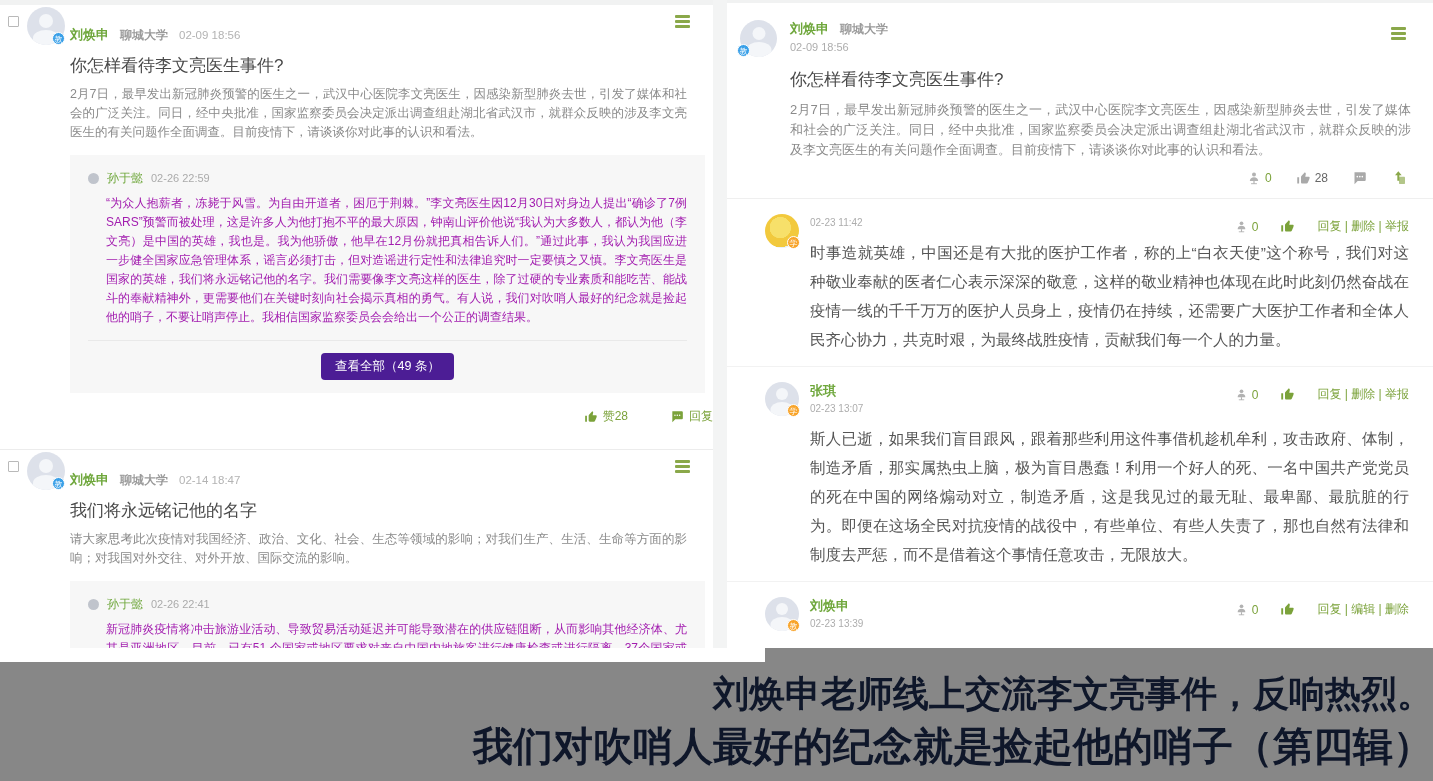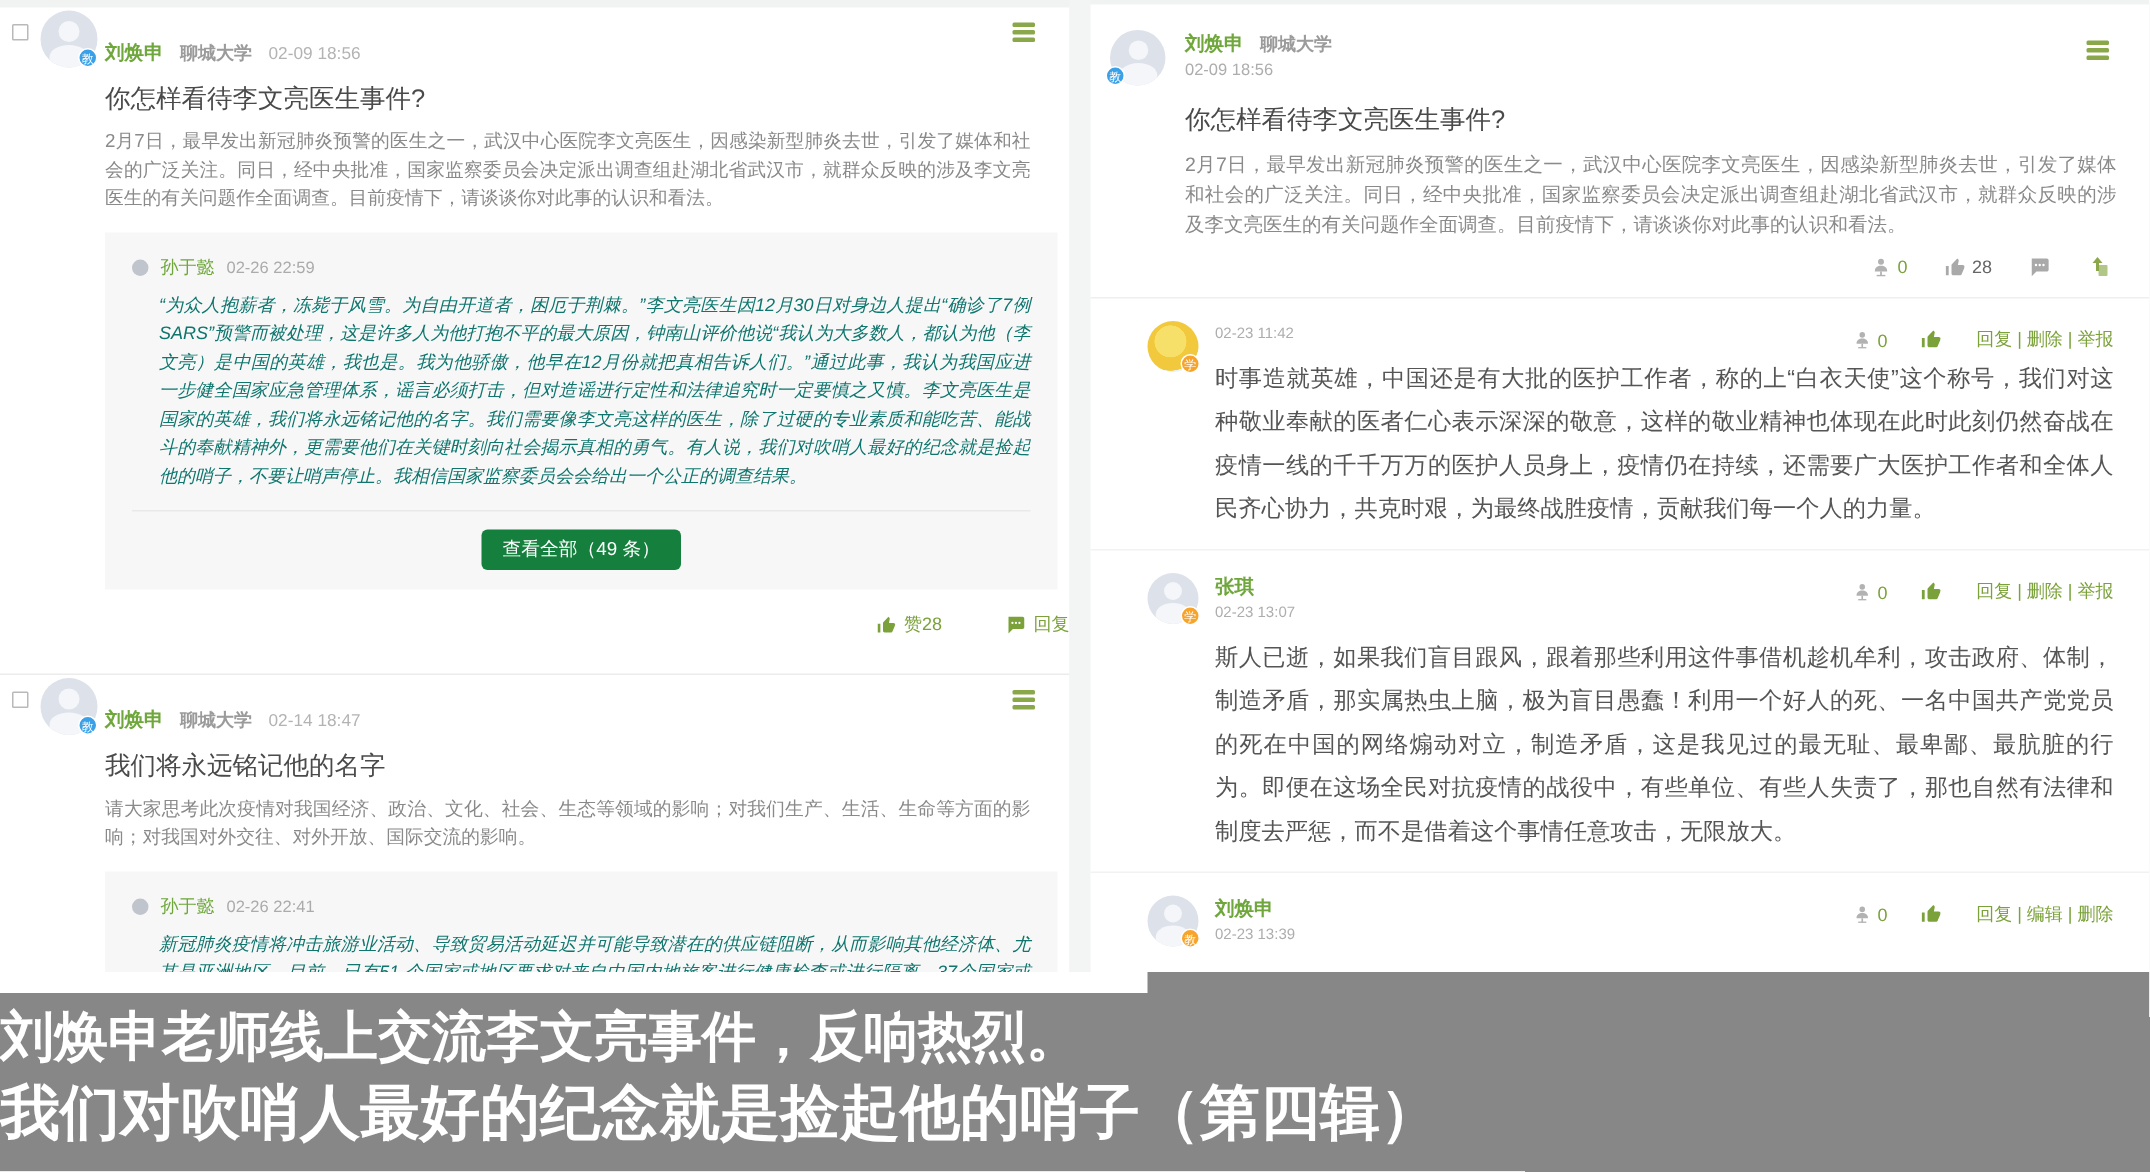--- a/index.html
+++ b/index.html
@@ -29,23 +29,23 @@
   .ptime { color:#b3b3b3; font-size:11.5px; }
   .hamburger { position:absolute; right:23px; top:10px; width:15px; cursor:pointer; }
   .hamburger i { display:block; height:2.6px; background:#8aa84a; margin-bottom:2.6px; border-radius:1px; }
   .post-title { margin:10px 28px 0 70px; font-size:17px; color:#4a4a4a; }
   .post-body { margin:8px 26px 0 70px; font-size:12.5px; color:#8a8a8a; line-height:19px; text-align:justify; }
   .quote-box { margin:13px 8px 0 70px; background:#f7f7f7; padding:15px 18px 13px 18px; }
   .q-head { display:flex; align-items:baseline; gap:8px; }
   .q-dot { width:11px; height:11px; border-radius:50%; background:#c0c4cc; align-self:center; }
   .q-name { color:#6fa73c; font-size:12px; font-weight:normal; }
   .q-time { color:#ababab; font-size:11px; }
-  .q-text { margin:7px 0 0 18px; font-size:12px; color:#0f766e; line-height:19px; text-align:justify;font-style:italic; }
+  .q-text { margin:7px 0 0 18px; font-size:12px; color:#a21caf; line-height:19px; text-align:justify; }
   .q-btnrow { border-top:1px solid #e9e9e9; margin-top:13px; padding-top:12px; text-align:center; }
-  .view-all-btn { display:inline-block; background:#15803d; color:#fff; font-size:12.5px; padding:5px 14px; border-radius:4px; border:none; cursor:pointer; font-family:inherit; }
+  .view-all-btn { display:inline-block; background:#4c1d95; color:#fff; font-size:12.5px; padding:5px 14px; border-radius:4px; border:none; cursor:pointer; font-family:inherit; }
   .action-row { margin:15px 0 0 78px; display:flex; gap:42px; padding-bottom:2px;justify-content:flex-end; }
   .action { display:flex; align-items:center; gap:5px; color:#7ba23a; font-size:12px; cursor:pointer; }
   .action svg { display:block; }
 
   
   .rp-post { position:relative; padding-top:17px; }
   .rp-avatar { position:absolute; left:13px; top:17px; width:37px; height:37px; border-radius:50%; background:#dde1ea; overflow:hidden; }
   .rp-avatar::before { content:""; position:absolute; left:50%; top:7px; transform:translateX(-50%); width:13px; height:13px; border-radius:50%; background:#f4f6f9; }
   .rp-avatar::after { content:""; position:absolute; left:50%; top:22px; transform:translateX(-50%); width:25px; height:16px; border-radius:50% 50% 0 0; background:#f4f6f9; }
   .rp-post .badge { left:10px; top:41px; }
@@ -68,21 +68,21 @@
   .reply .badge { left:60px; top:37px; }
   .r-name { color:#6fa73c; font-size:13px; font-weight:bold; }
   .r-time { color:#adadad; font-size:10px; margin-top:3px; }
   .r-icons { position:absolute; right:24px; top:19px; display:flex; align-items:center; gap:22px; }
   .r-actions { color:#7ba23a; font-size:12px; cursor:pointer; }
   .r-text { margin:10px 0 0 0; font-size:15.5px; color:#555; line-height:29px; text-align:justify; }
 
   
   #caption-band { position:absolute; left:0; top:648px; width:1433px; height:133px; background:#878787; }
   #caption-step { position:absolute; left:0; top:0; width:765px; height:14px; background:#fff; }
-  .caption-text { text-align:left; color:#ffffff; font-family:Liberation Mono, monospace; font-weight:bold; }
+  .caption-text { text-align:right; color:#0f172a; font-family:Liberation Sans, sans-serif; font-weight:bold; }
   #caption-line1 { margin-top:24px; font-size:36px; line-height:44px; }
   #caption-line2 { margin-top:6px; font-size:40px; line-height:48px; }
 
   .sep-gap { position:absolute; left:713px; top:0; width:14px; height:662px; background:#f3f4f4; }
 </style>
 </head>
 <body>
 
 <div id="stage">
 

